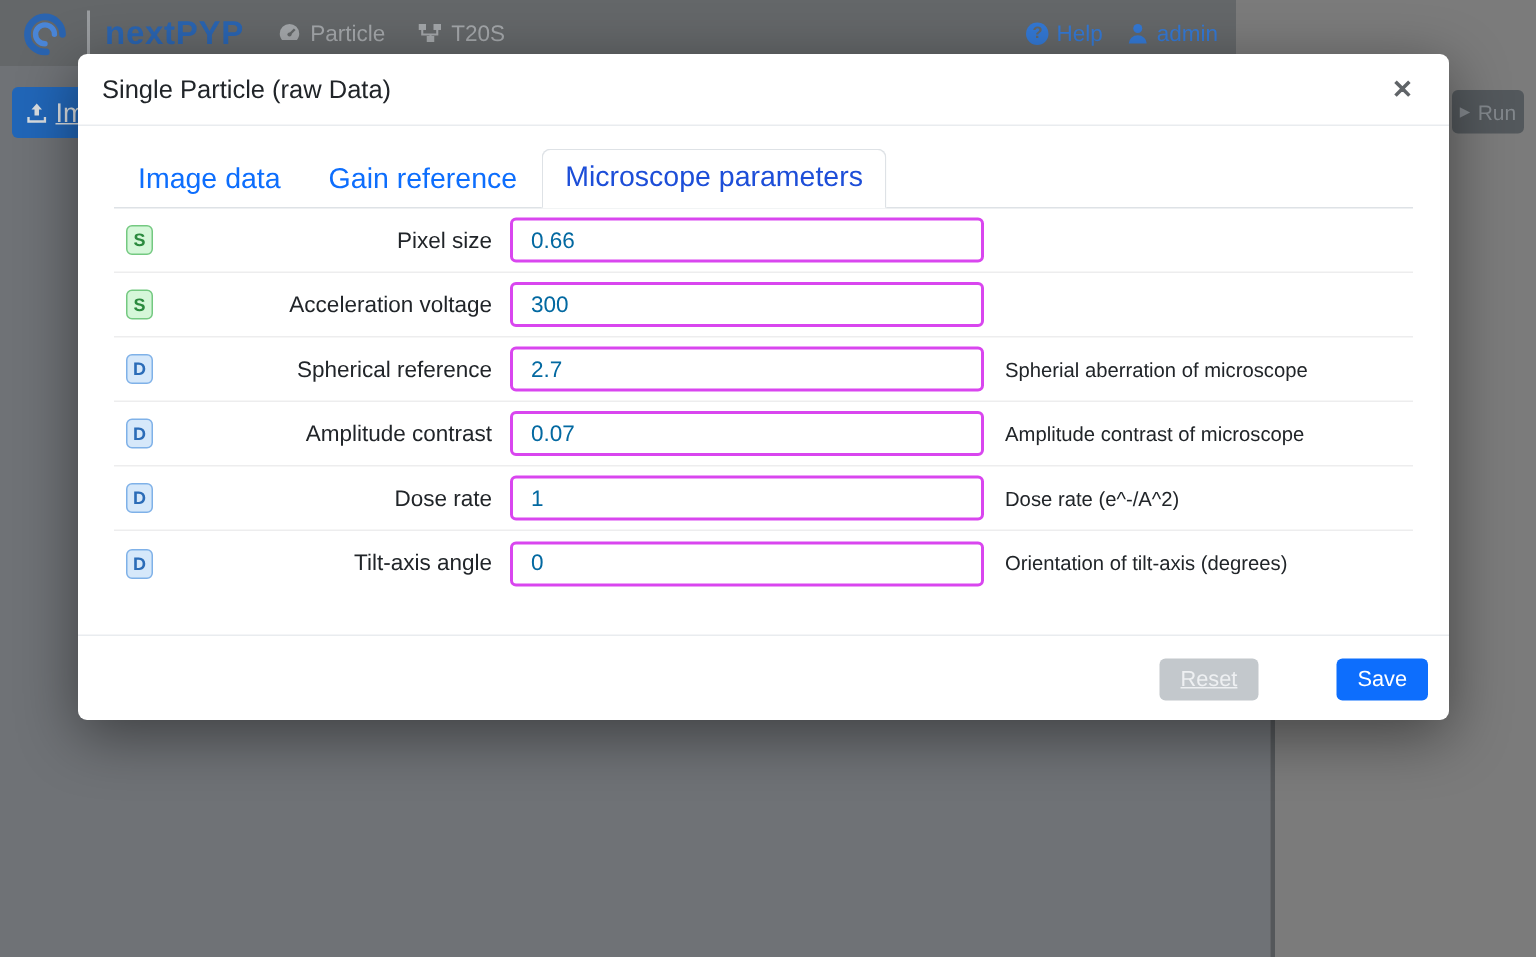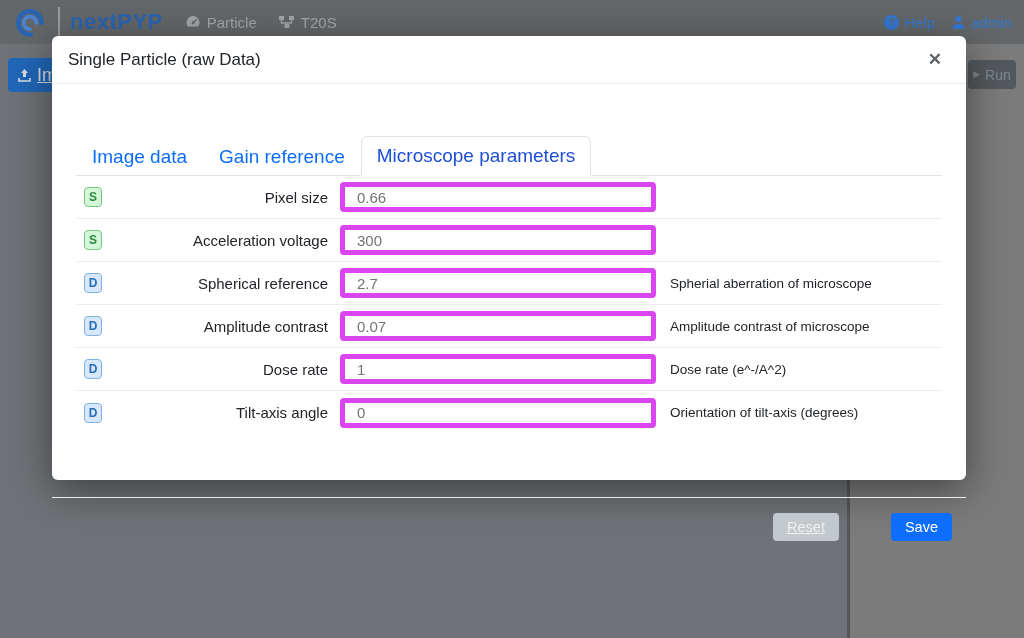--- a/index.html
+++ b/index.html
@@ -6,21 +6,21 @@
   html,body { width:1024px; height:638px; }
   body {
     font-family:"Liberation Sans", sans-serif;
     position:relative; overflow:hidden;
     background:#7b7b7b;
   }
   .stage { position:absolute; inset:0; width:1024px; height:638px; }
 
   
   .topbar {
-    position:absolute; left:0; top:0; width:1024px; height:44px;
+    position:absolute; left:0; top:0; width:824px; height:44px;
     background:#646769; display:flex; align-items:center; padding:0 12px;
     z-index:1;
   }
   .brand-wrap { display:flex; align-items:center; gap:8px; }
   .logo-svg { width:36px; height:36px; display:block; }
   .brand-sep { width:2px; height:30px; background:#9a9da0; margin:0 2px; }
   .brand-text { font-size:22px; font-weight:bold; color:#2a64b0; letter-spacing:0.5px; }
   .topnav { display:flex; align-items:center; gap:22px; margin-left:22px; }
   .topnav-link { display:flex; align-items:center; gap:6px; color:#a3a6a9; font-size:15px; cursor:pointer; }
   .topnav-link svg { display:block; }
@@ -53,21 +53,21 @@
   .bg-panel-text {
     position:absolute; left:945px; top:136px; font-size:15px; font-style:italic;
     color:#44484b; z-index:2;
   }
 
   
   .modal {
     position:absolute; left:52px; top:36px; width:914px; height:444px;
     background:#ffffff; border-radius:6px; z-index:10;
     box-shadow:0 10px 40px rgba(0,0,0,0.45);
-    display:flex; flex-direction:column;gap:37px;
+    display:flex; flex-direction:column;
   }
   .modal-header {
     height:48px; flex:0 0 48px; display:flex; align-items:center;
     padding:0 16px; border-bottom:1px solid #e9ecef;
   }
   .modal-title { font-size:17px; font-weight:500; color:#212529; }
   .modal-close {
     margin-left:auto; border:none; background:none; color:#606468;
     font-size:17px; font-weight:bold; cursor:pointer; padding:4px 8px; line-height:1;
   }
@@ -93,22 +93,22 @@
   .prow:last-child { border-bottom:none; }
   .pbadge {
     width:18px; height:20px; margin-left:8px; border-radius:4px;
     font-size:12px; font-weight:bold;
     display:flex; align-items:center; justify-content:center;
   }
   .badge-s { background:#d5f7d9; border:1px solid #74c981; color:#2b8a3e; }
   .badge-d { background:#d6e8fa; border:1px solid #7fb1e8; color:#2b6cb8; }
   .plabel { font-size:15px; color:#212529; text-align:right; }
   .pinput {
-    width:316px; height:30px; border:5px solid #d946ef; border-radius:4px;
-    padding:0 12px; font-size:15px; color:#737373; font-family:"Liberation Sans",sans-serif;
+    width:316px; height:30px; border:2px solid #d946ef; border-radius:4px;
+    padding:0 12px; font-size:15px; color:#0369a1; font-family:"Liberation Sans",sans-serif;
     outline:none;
   }
   .pdesc { font-size:13.5px; color:#212529; padding-left:2px; white-space:nowrap; overflow:hidden; }
   .modal-footer {
     flex:0 0 58px; border-top:1px solid #e9ecef;
     display:flex; align-items:center; justify-content:flex-end;
     padding:0 14px; gap:52px;
   }
   .btn {
     font-size:14.5px; border:none; border-radius:4px; padding:6px 14px; cursor:pointer;

